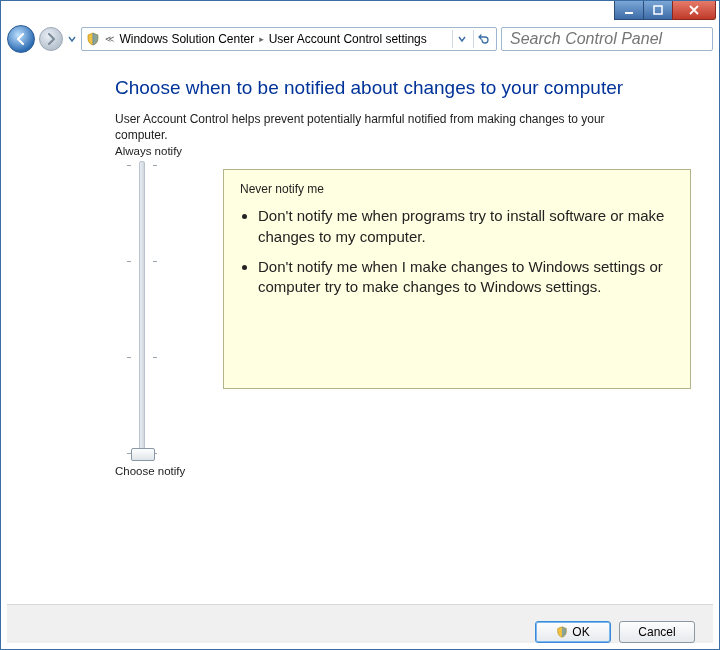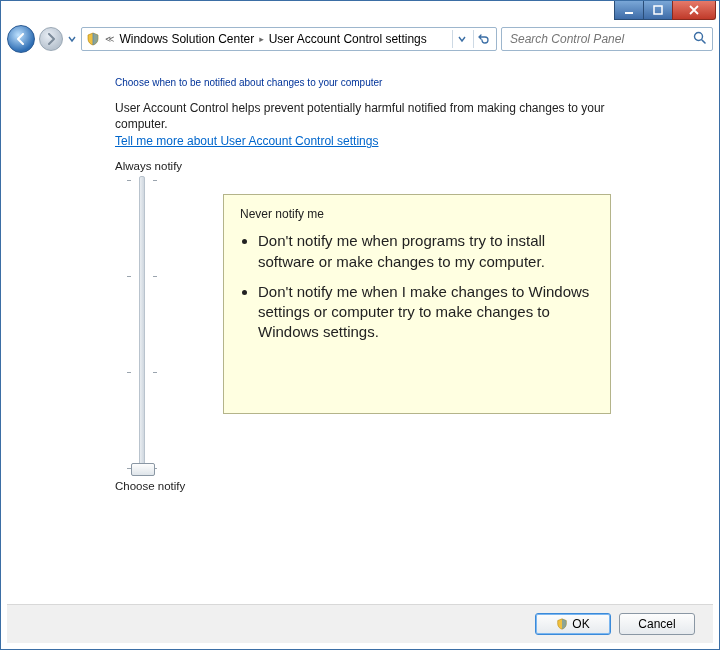--- a/index.html
+++ b/index.html
@@ -105,35 +105,35 @@
     width: 198px; height: 22px;
     border: 1px solid #9db6cd;
     background: #fff;
     display:flex; align-items:center;
     padding: 0 6px;
     border-radius: 2px;
   }
   .searchbox input {
     flex:1; border:none; outline:none;
     font-style: italic; color:#7a8a99;
-    font-family: inherit; font-size: 12px;
+    font-family: inherit; font-size: 16px;
     background: transparent;
   }
   .searchbox .mag { color:#3b6ea5; }
   
   .content {
     position: absolute;
     top: 58px; left: 6px; right: 6px; bottom: 46px;
     background: #fff;
     padding: 14px 20px 10px 108px;
     box-sizing: border-box;
   }
   .heading {
     color: #003399;
-    font-size: 10px;
+    font-size: 19px;
     margin: 4px 0 12px 0;
   }
   .intro {
     color: #222;
     font-size: 12px;
     line-height: 1.35;
     margin: 0 0 2px 0;
     max-width: 530px;
   }
   .link {
@@ -180,22 +180,22 @@
     width:4px;height:1px;border-top:1px solid #9aa4ae;
   }
   .slider-thumb {
     position: absolute;
     left: 4px; width: 22px; height: 11px;
     background: linear-gradient(#fdfdfd,#dfe5ea);
     border: 1px solid #8a97a4;
     border-radius: 2px;
   }
   .info-panel {
-    margin-top: 34px;
-    width: 388px;
+    margin-top: 24px;
+    width: 468px;
     min-height: 220px;
     border: 1px solid #b4b48a;
     background: #ffffe1;
     padding: 12px 16px 0 16px;
     box-sizing: border-box;
   }
   .info-title {
     font-size: 12px;
     color: #222;
     margin-bottom: 10px;
@@ -209,21 +209,21 @@
     line-height: 1.35;
     margin-bottom: 10px;
   }
   
   .footer {
     position: absolute;
     left: 6px; right: 6px; bottom: 6px;
     height: 38px;
     background: #f0f0f0;
     border-top: 1px solid #d8d8d8;
-    display:flex; align-items:center; justify-content:flex-end;
+    display:flex; align-items:flex-end; justify-content:flex-end;
     gap: 8px;
     padding-right: 18px;
   }
   .btn {
     min-width: 76px; height: 22px;
     border: 1px solid #8a97a4;
     background: linear-gradient(#fdfdfd,#e6eaee);
     border-radius: 3px;
     font-family: inherit; font-size: 12px;
     display:flex;align-items:center;justify-content:center;
@@ -309,21 +309,20 @@
             <circle cx="5.5" cy="5.5" r="4" fill="none" stroke="currentColor" stroke-width="1.4"></circle>
             <path d="M9 9 L12 12" stroke="currentColor" stroke-width="1.6" stroke-linecap="round"></path>
           </svg>
       </span>
     </div>
   </div>
 
   <div class="content">
     <div class="heading">Choose when to be notified about changes to your computer</div>
     <div class="intro">User Account Control helps prevent potentially harmful notified from making changes to your computer.</div>
-    <span class="link">Tell me more about User Account Control settings</span>
 
     <div class="slider-area">
       <div class="slider-col">
         <div class="slider-label-top">Always notify</div>
         <div class="slider-track-wrap">
           <div class="slider-track"></div>
           <div class="slider-tick" style="top:4px">
               <span></span>
               <span></span>
             </div>

